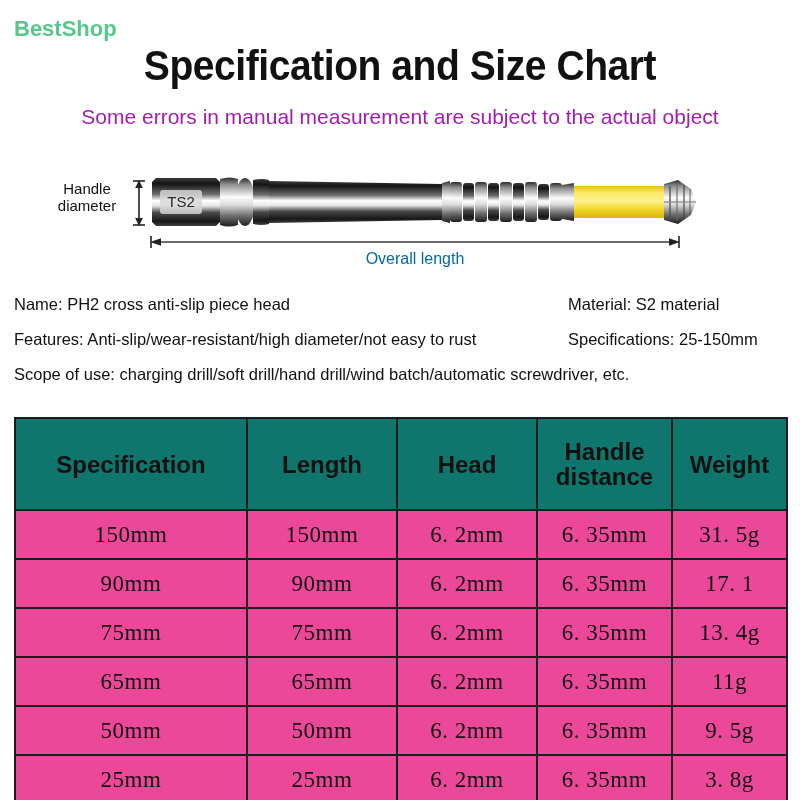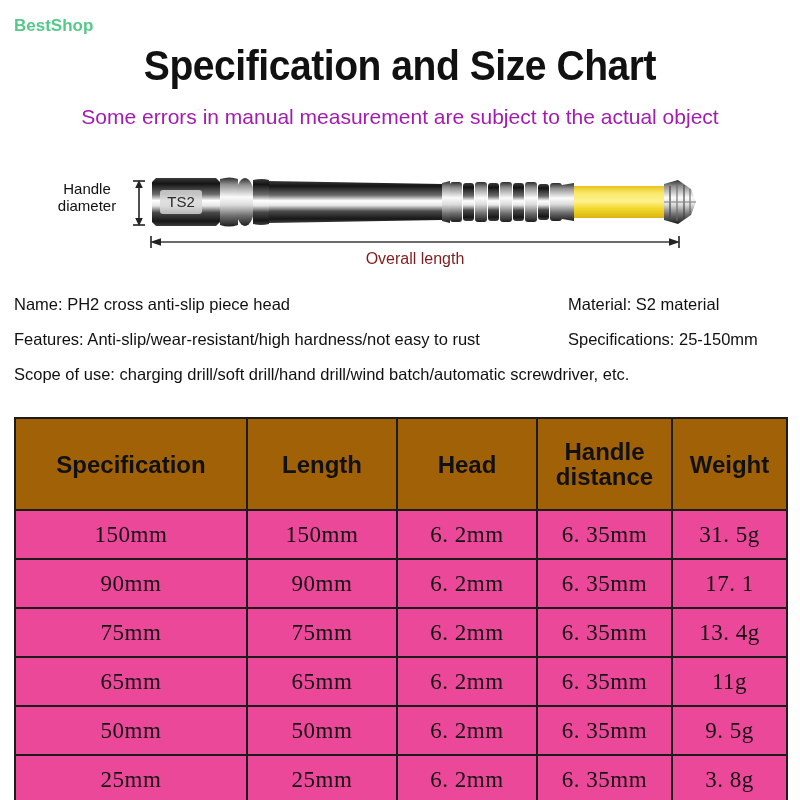--- a/index.html
+++ b/index.html
@@ -7,21 +7,21 @@
     width: 800px; height: 800px;
     background: #ffffff;
     font-family: "Liberation Sans", sans-serif;
     overflow: hidden;
   }
   .page { position: relative; width: 800px; height: 800px; background: #fff; }
 
   
   .brand {
     position: absolute; left: 14px; top: 16px;
-    font-size: 17px; font-weight: bold;
+    font-size: 22px; font-weight: bold;
     color: #56c98a;
     letter-spacing: 0px;
   }
 
   
   .title {
     position: absolute; left: 0; top: 42px; width: 800px;
     text-align: center;
     font-size: 42px; font-weight: bold;
     color: #111;
@@ -42,21 +42,21 @@
   .handle-label {
     position: absolute; left: 48px; top: 25px;
     font-size: 15px; color: #111; line-height: 1.15; text-align: center;
     width: 78px;
   }
 
   .vert-dim { position: absolute; left: 131px; top: 25px; width: 16px; height: 46px; }
   .overall-dim { position: absolute; left: 150px; top: 80px; width: 530px; height: 14px; }
   .overall-label {
     position: absolute; left: 150px; top: 95px; width: 530px;
-    text-align: center; font-size: 16px; color: #7f1d1d;
+    text-align: center; font-size: 16px; color: #0369a1;
   }
 
   
   .bit { position: absolute; left: 150px; top: 18px; width: 548px; height: 58px; }
 
   
   .info { position: absolute; left: 0; top: 295px; width: 738px; }
   .info-row { position: relative; height: 35px; }
   .info-left {
     position: absolute; left: 14px; font-size: 16.5px; color: #111; white-space: nowrap;
@@ -74,21 +74,21 @@
     width: 772px;
     border-collapse: collapse;
     table-layout: fixed;
   }
   .spec-table th, .spec-table td {
     border: 2px solid #1c1c1c;
     text-align: center;
     vertical-align: middle;
   }
   .spec-table th {
-    background: #a16207;
+    background: #0f766e;
     color: #111;
     font-family: "Liberation Sans", sans-serif;
     font-weight: bold;
     font-size: 24px;
     height: 58px;
     line-height: 1.05;
     padding: 20px 2px;
   }
   .spec-table td {
     background: #ec4899;
@@ -205,21 +205,21 @@
     </svg>
     <div class="overall-label">Overall length</div>
   </div>
 
   <div class="info">
     <div class="info-row">
       <span class="info-left">Name: PH2 cross anti-slip piece head</span>
       <span class="info-right">Material: S2 material</span>
     </div>
     <div class="info-row">
-      <span class="info-left">Features: Anti-slip/wear-resistant/high hardness/not easy to rust</span>
+      <span class="info-left">Features: Anti-slip/wear-resistant/high diameter/not easy to rust</span>
       <span class="info-right">Specifications: 25-150mm</span>
     </div>
     <div class="info-row">
       <span class="info-wide">Scope of use: charging drill/soft drill/hand drill/wind batch/automatic screwdriver, etc.</span>
     </div>
   </div>
 
   <table class="spec-table">
     <thead>
       <tr>

